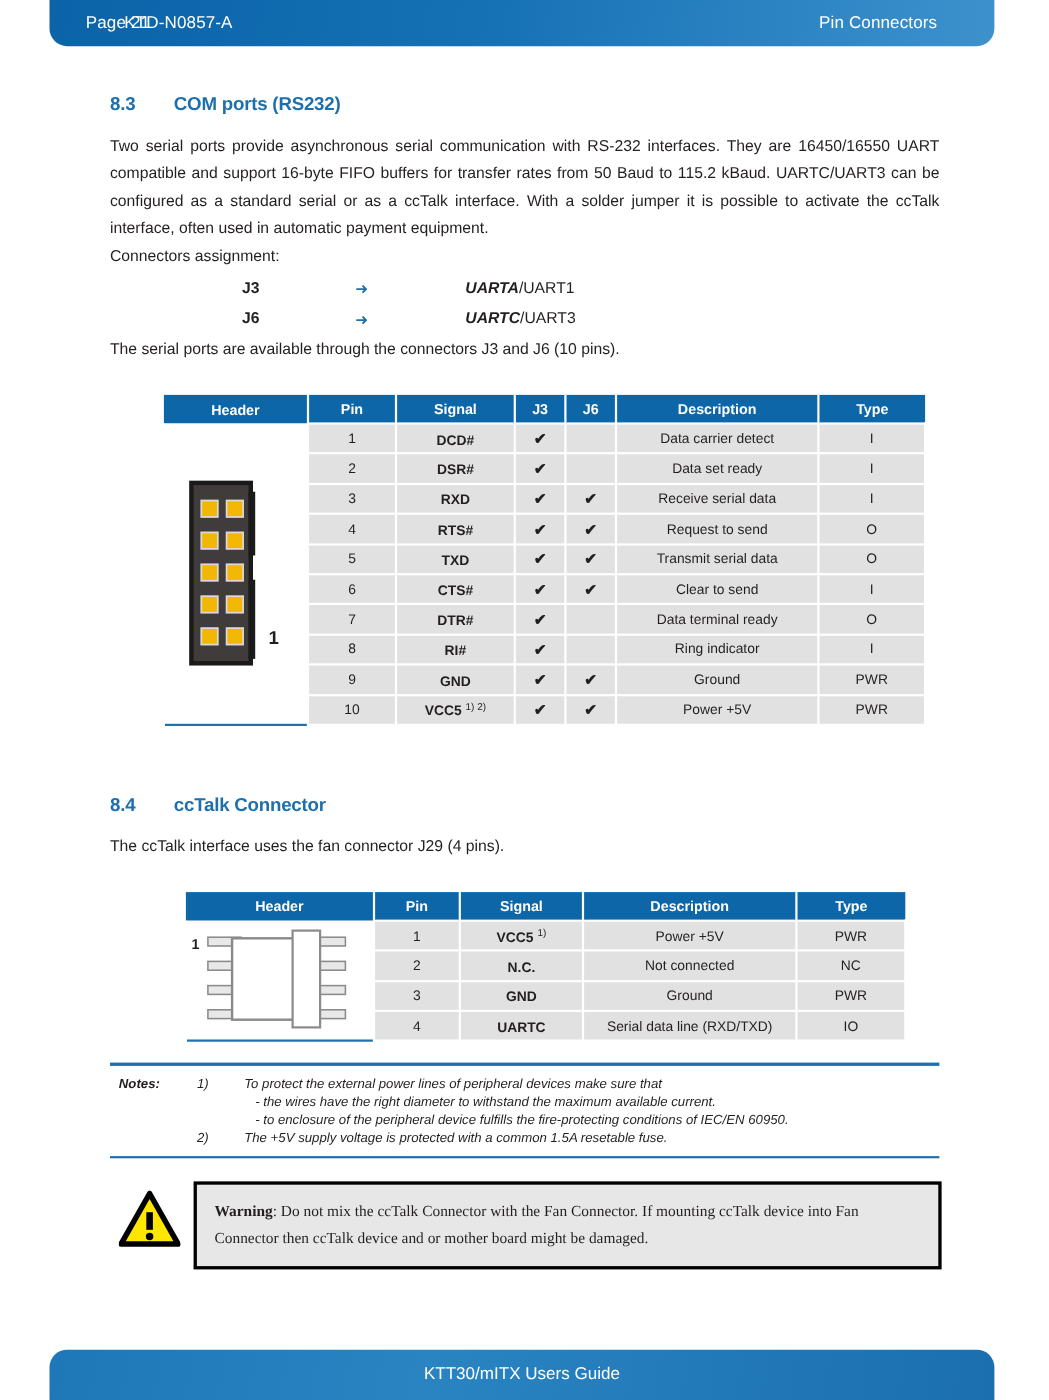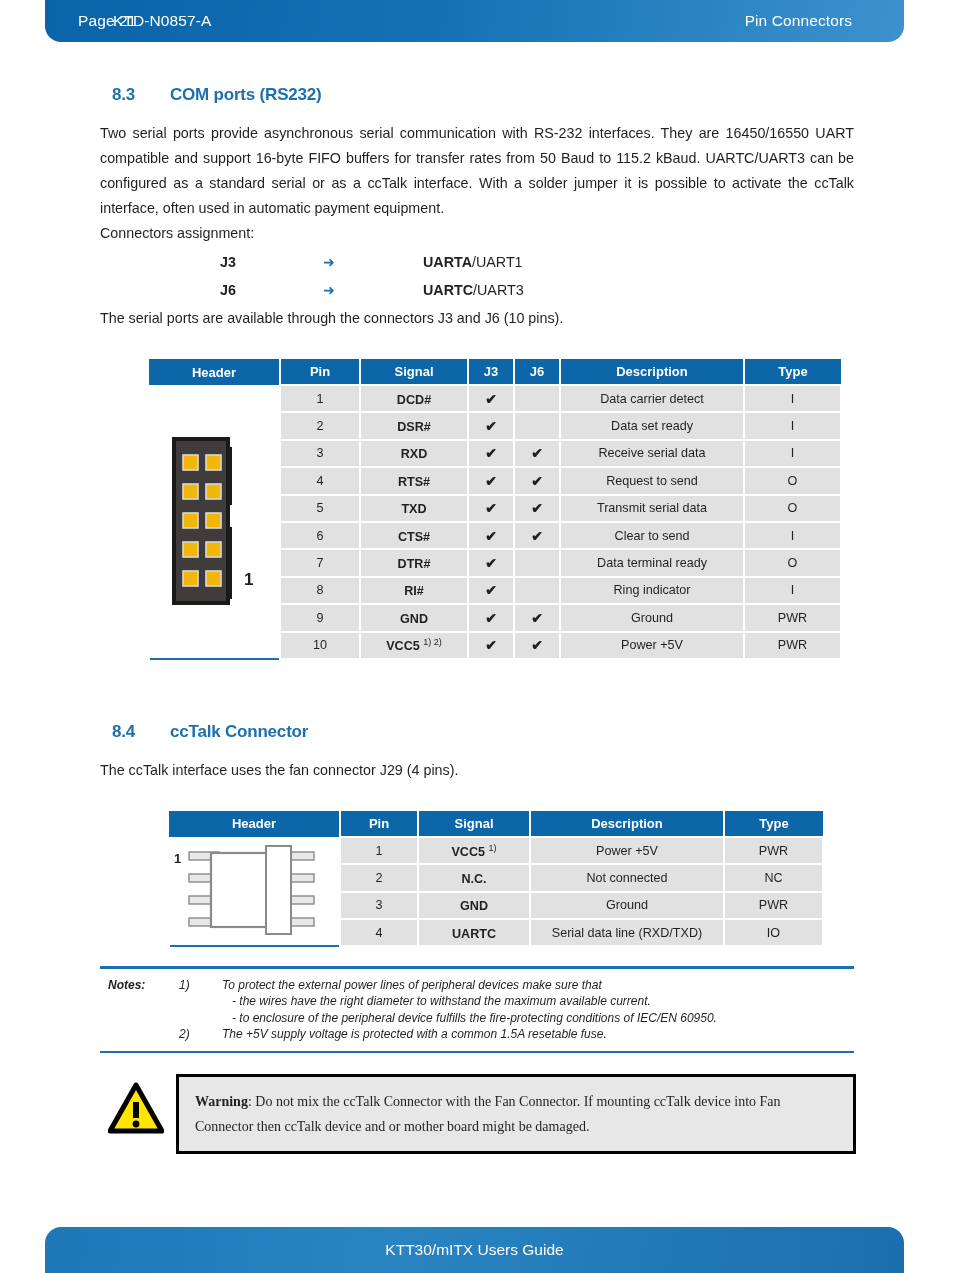--- a/index.html
+++ b/index.html
@@ -70,21 +70,21 @@
     position: absolute;
     left: 100px;
     top: 85px;
     width: 754px;
   }
 
   h2.section-heading {
     font-size: 17px;
     font-weight: bold;
     color: #1e6fae;
-    margin: 0 0 16px 12px;
+    margin: 0 0 16px 0;
     letter-spacing: -0.2px;
   }
   h2.section-heading .num {
     display: inline-block;
     width: 58px;
   }
 
   p.body-text {
     font-size: 14.3px;
     line-height: 25px;
@@ -99,21 +99,21 @@
   .assign-row {
     display: flex;
     align-items: center;
     font-size: 14.3px;
     line-height: 25px;
     margin-bottom: 3px;
   }
   .assign-row .a-left  { width: 103px; padding-left: 120px; font-weight: bold; }
   .assign-row .a-arrow { width: 100px; color: #1e6fae; font-size: 14px; }
   .assign-row .a-right { font-weight: normal; }
-  .assign-row .a-right b { font-weight: bold; }
+  .assign-row .a-right b { font-weight: bold; font-style: italic; }
 
   
   table.pin-table {
     border-collapse: collapse;
     font-size: 12.6px;
     color: #231f20;
     border-bottom: 2px solid #1e6fae;
   }
   table.pin-table thead th {
     background: #0c66a8;

